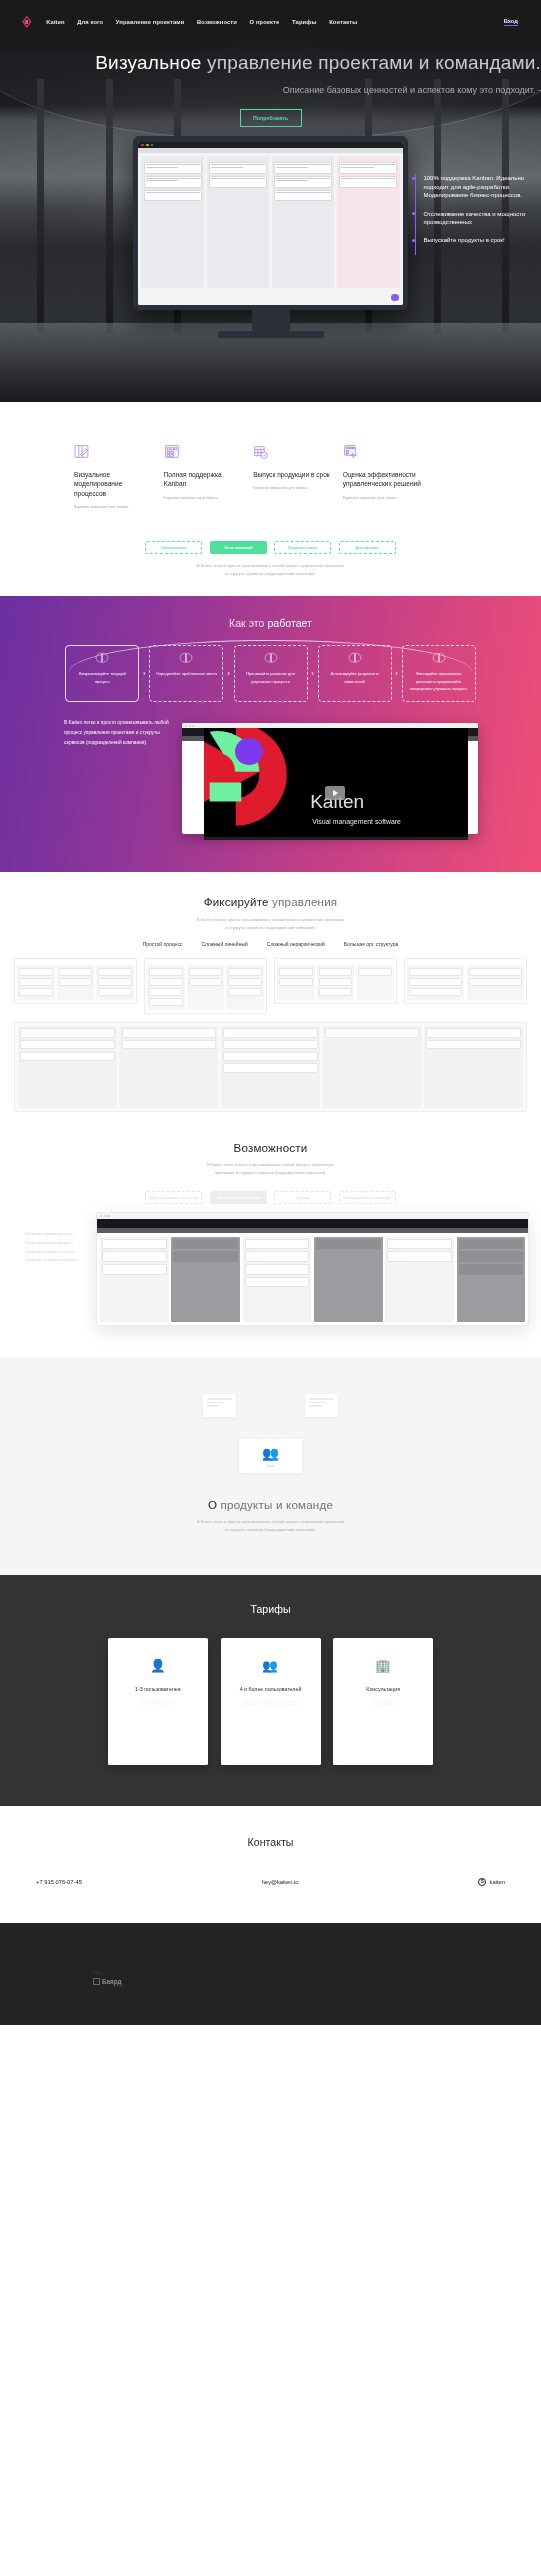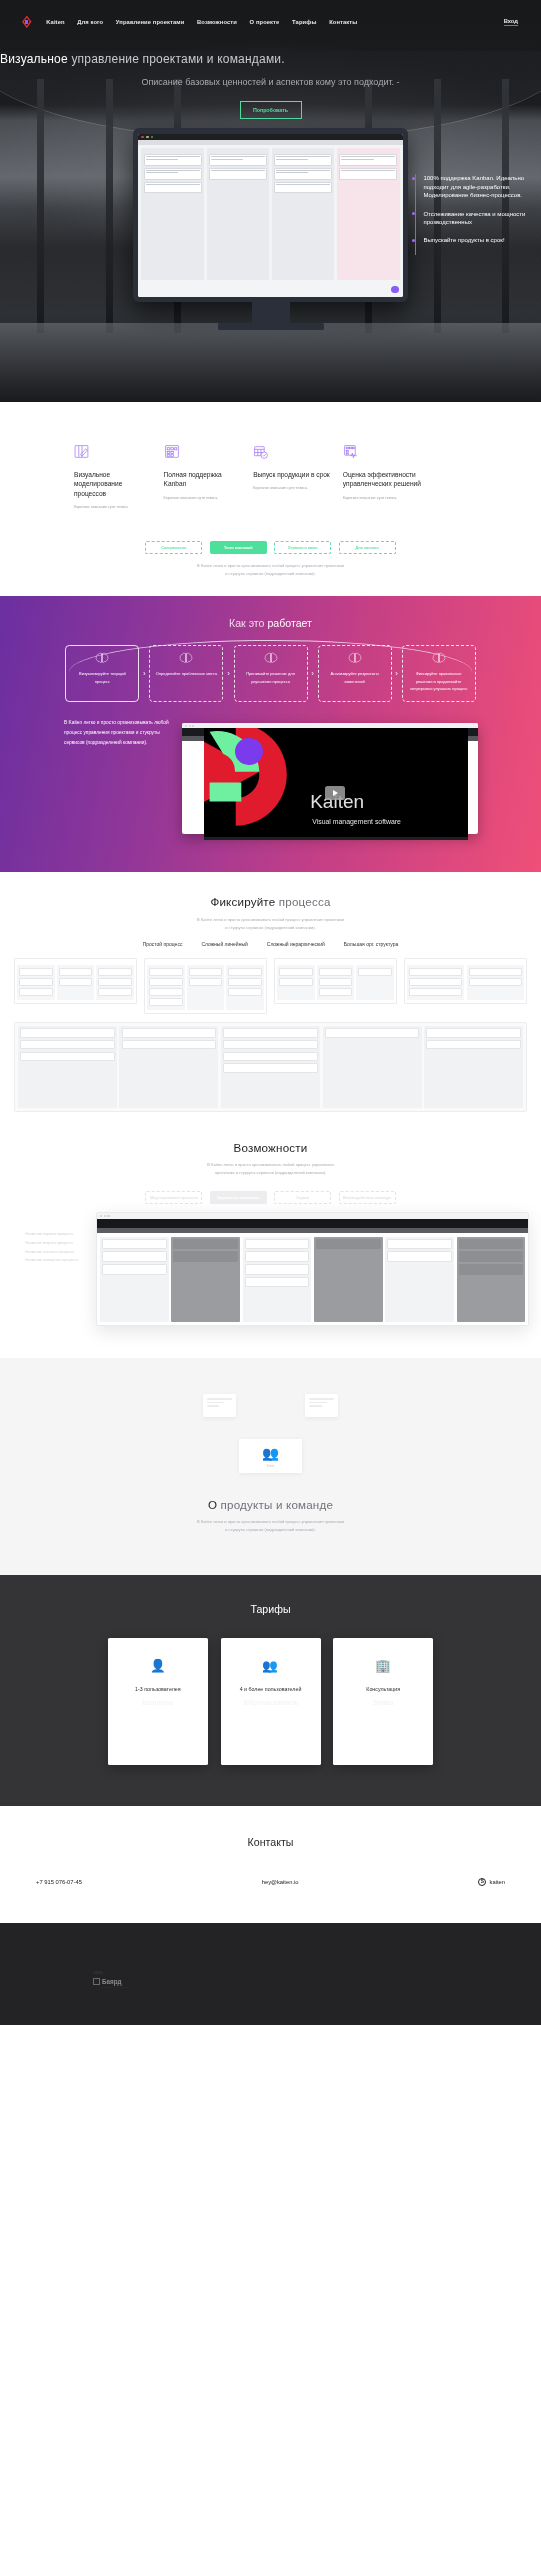--- a/index.html
+++ b/index.html
@@ -65,26 +65,26 @@
   .nav-links a {
     color: #e9e9ec; font-size: 5.8px; font-weight: 700;
     text-decoration: none; letter-spacing: 0.1px; white-space: nowrap;
   }
   .nav-login {
     margin-left: auto; color: #e9e9ec; font-size: 5.8px; font-weight: 700;
     text-decoration: none; border-bottom: 1.1px solid #8b5cf6; padding-bottom: 1.1px;
   }
 
   .hero-title {
-    margin-top: 23px; text-align: left;
-    font-size: 12px; font-weight: 300; color: #c9cace; letter-spacing: 0.2px;
+    margin-top: 23px; text-align: right;
+    font-size: 19px; font-weight: 300; color: #c9cace; letter-spacing: 0.2px;
   }
   .hero-title b { color: #ffffff; font-weight: 400; }
   .hero-sub {
-    margin-top: 11.6px; text-align: center;
+    margin-top: 11.6px; text-align: right;
     font-size: 9px; font-weight: 300; color: #a9abb0;
   }
   .hero-cta {
     display: block; margin: 13.7px auto 0;
     width: 62px; height: 18px; line-height: 17px;
     border: 0.5px solid #4fe0a0; color: #4fe0a0; background: transparent;
     font-size: 5.3px; font-weight: 700; text-align: center; cursor: pointer;
     font-family: inherit;
   }
 
@@ -561,21 +561,21 @@
         <div class="vp-caption">Visual management software</div>
         <div class="vp-play"></div>
         <div class="vp-ctl"></div>
       </div>
     </div>
   </div>
 </section>
 
 <section style="padding-top:23px;">
   <h2 class="sec-title">
-    <b>Фиксируйте</b><span> процесса</span>
+    <b>Фиксируйте</b><span> управления</span>
   </h2>
   <p class="sec-sub">
     <span>В Kaiten легко и просто организовывать  любой процесс управления проектами</span><br>
     <span>и стукруты сервисов (подразделений компании).</span>
   </p>
   <div class="tabs-plain">
     <span class="t">Простой процесс</span>
     <span class="t">Сложный линейный</span>
     <span class="t">Сложный иерархический</span>
     <span class="t">Большая орг. структура</span>

